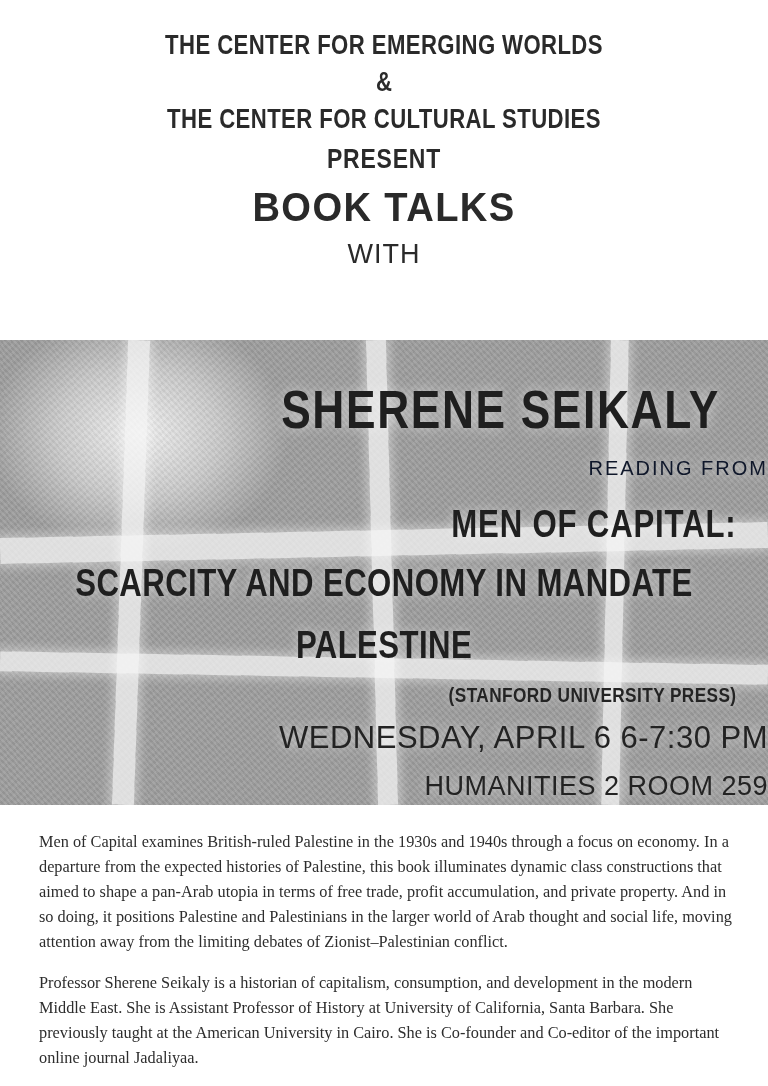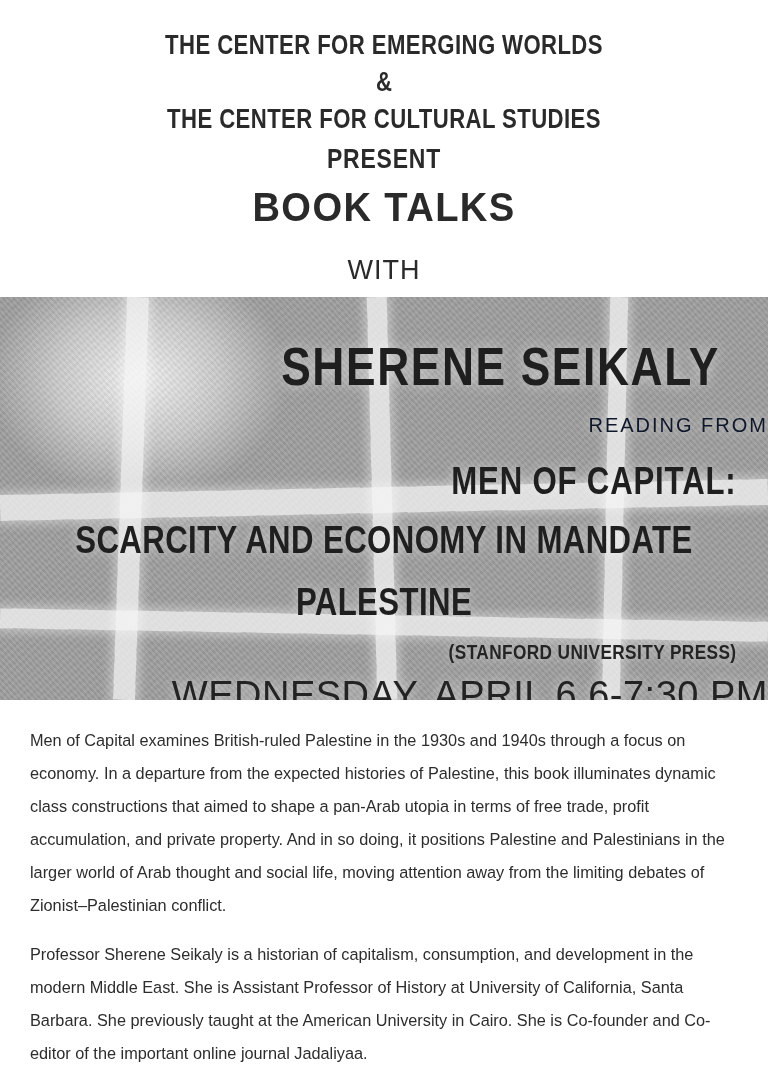--- a/index.html
+++ b/index.html
@@ -69,21 +69,20 @@
     text-transform: uppercase;
   }
   .with {
     font-size: 27px;
     line-height: 40px;
     letter-spacing: 1px;
     font-weight: 400;
     color: #2a2a2a;
     font-family: "Liberation Sans", sans-serif;
     text-transform: uppercase;
-    margin-top: 16px;
   }
 
   
   .photo-band {
     position: relative;
     height: 472px;
     overflow: hidden;
     background: #9a9a9a;
   }
   .photo-bg {
@@ -166,21 +165,21 @@
   }
   .publisher {
     font-size: 21px;
     line-height: 38px;
     letter-spacing: 0.5px;
     color: #242424;
     text-transform: uppercase;
     text-shadow: 0 0 10px rgba(255,255,255,0.5);
   }
   .datetime {
-    font-size: 38px;
+    font-size: 31px;
     line-height: 48px;
     letter-spacing: 0.5px;
     font-weight: 400;
     font-family: "Liberation Sans", sans-serif;
     color: #232323;
     text-transform: uppercase;
     text-shadow: 0 0 12px rgba(255,255,255,0.6);
   }
   .location {
     font-size: 27px;
@@ -194,25 +193,25 @@
   }
 
   
   .body-text {
     flex: 1;
     padding: 24px 26px 0 26px;
     box-sizing: border-box;
     background: #ffffff;
   }
   .body-text p {
-    margin: 0 0 16px 4px;
+    margin: 0 0 16px 13px;
     font-size: 16.3px;
-    line-height: 33px;
+    line-height: 25px;
     color: #2d2d2d;
-    font-family: Liberation Sans, sans-serif;
+    font-family: Liberation Serif, serif;
   }
 </style>
 </head>
 <body>
 
 <div class="poster">
 
   <div class="header">
     <div class="cond host-line">THE CENTER FOR EMERGING WORLDS</div>
     <div class="amp">&amp;</div>

